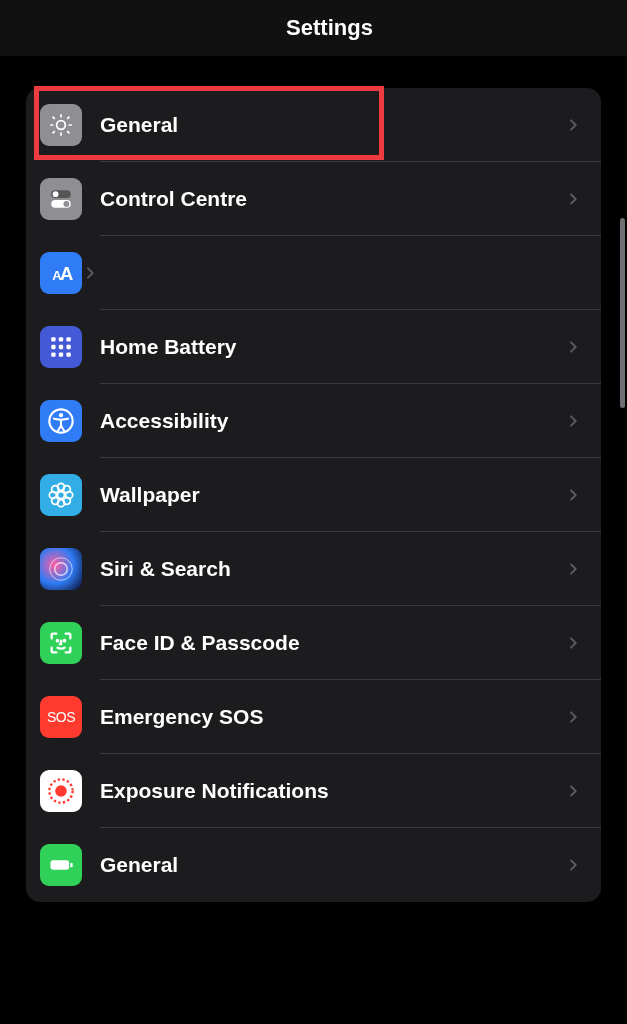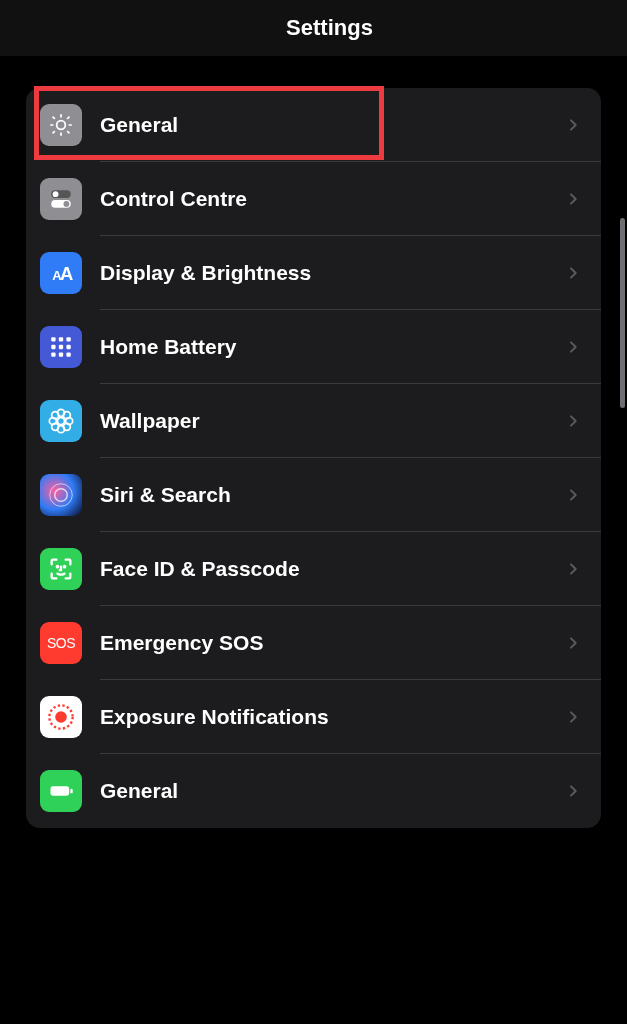--- a/index.html
+++ b/index.html
@@ -143,21 +143,20 @@
 </div>
       <div class="divider"></div>
     </div>
     <div class="row">
       <div class="icon-box ic-blue">
   <svg viewBox="0 0 24 24" width="26" height="26" fill="white">
     <text x="4" y="18" font-size="12" font-weight="700" font-family="Arial">A</text>
     <text x="11" y="18" font-size="17" font-weight="700" font-family="Arial">A</text>
   </svg>
 </div>
-      <div class="label">Display &amp; Brightness</div>
       <div class="chevron">
   <svg viewBox="0 0 24 24" width="16" height="16" fill="none" stroke="currentColor" stroke-width="3" stroke-linecap="round" stroke-linejoin="round">
     <polyline points="9 5 16 12 9 19"></polyline>
   </svg>
 </div>
       <div class="divider"></div>
     </div>
     <div class="row">
       <div class="icon-box ic-indigo">
   <svg viewBox="0 0 24 24" width="26" height="26" fill="white">
@@ -174,20 +173,36 @@
 </div>
       <div class="label">Home Battery</div>
       <div class="chevron">
   <svg viewBox="0 0 24 24" width="16" height="16" fill="none" stroke="currentColor" stroke-width="3" stroke-linecap="round" stroke-linejoin="round">
     <polyline points="9 5 16 12 9 19"></polyline>
   </svg>
 </div>
       <div class="divider"></div>
     </div>
     <div class="row">
+      <div class="icon-box ic-blue">
+  <svg viewBox="0 0 24 24" width="28" height="28">
+    <circle cx="12" cy="12" r="10" fill="none" stroke="white" stroke-width="1.8"></circle>
+    <circle cx="12" cy="7" r="1.8" fill="white"></circle>
+    <path d="M6 10l6 1 6-1M12 11v5l-3 5M12 16l3 5" stroke="white" stroke-width="1.8" stroke-linecap="round" fill="none"></path>
+  </svg>
+</div>
+      <div class="label">Accessibility</div>
+      <div class="chevron">
+  <svg viewBox="0 0 24 24" width="16" height="16" fill="none" stroke="currentColor" stroke-width="3" stroke-linecap="round" stroke-linejoin="round">
+    <polyline points="9 5 16 12 9 19"></polyline>
+  </svg>
+</div>
+      <div class="divider"></div>
+    </div>
+    <div class="row">
       <div class="icon-box ic-cyan">
   <svg viewBox="0 0 24 24" width="28" height="28" fill="none" stroke="white" stroke-width="1.5">
     <circle cx="12" cy="12" r="3"></circle>
     <circle cx="12" cy="5" r="3"></circle>
           <circle cx="12" cy="19" r="3"></circle>
     <circle cx="5" cy="12" r="3"></circle>
           <circle cx="19" cy="12" r="3"></circle>
     <circle cx="7" cy="7" r="3"></circle>
           <circle cx="17" cy="7" r="3"></circle>
     <circle cx="7" cy="17" r="3"></circle>

